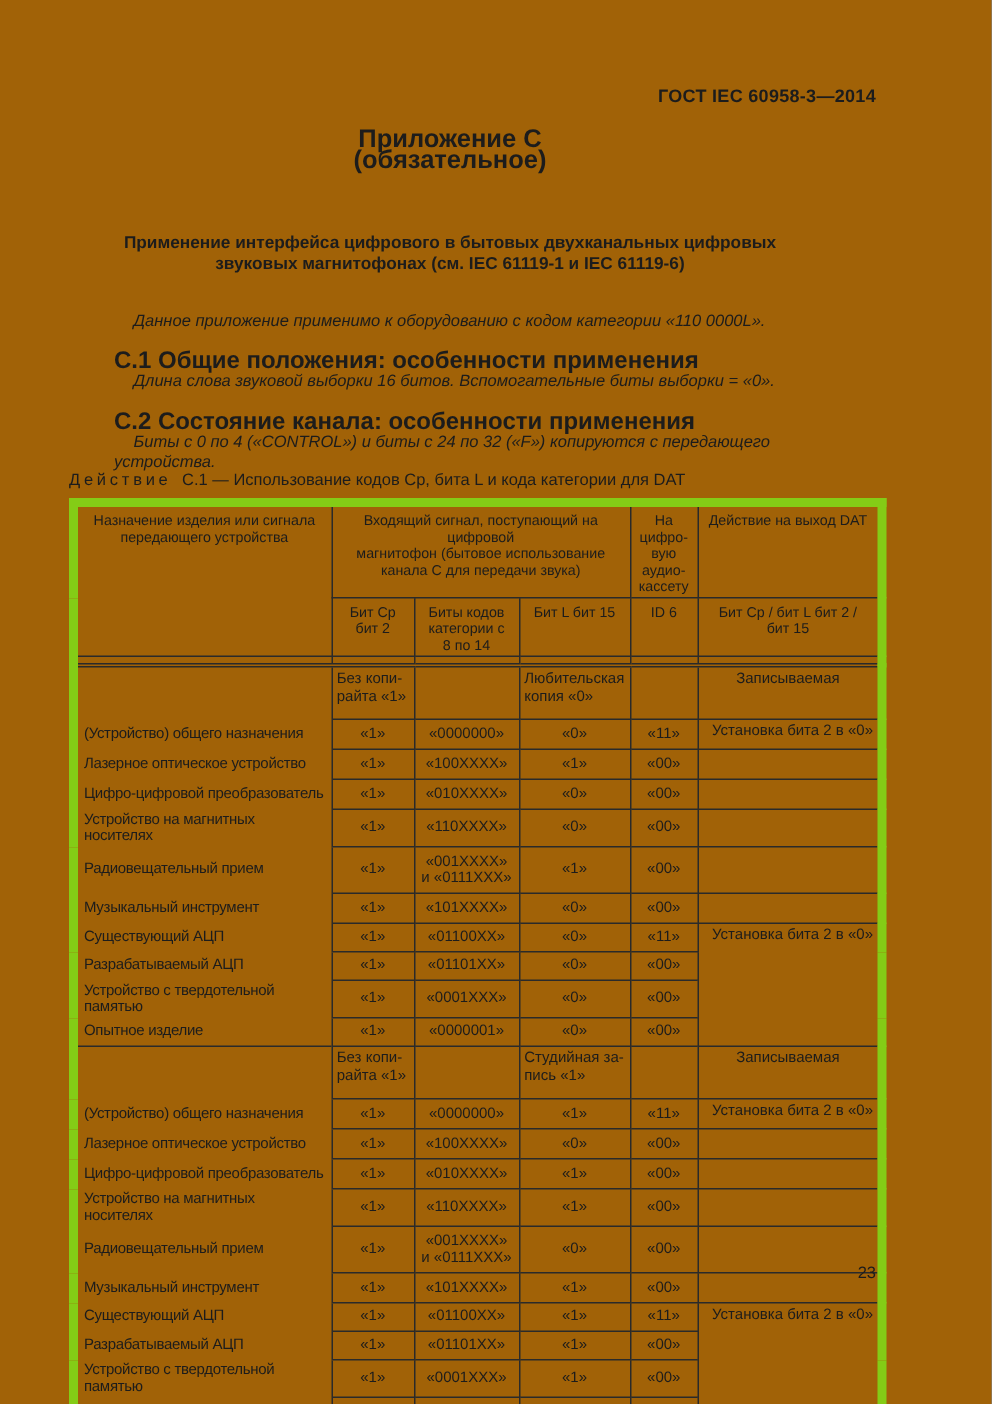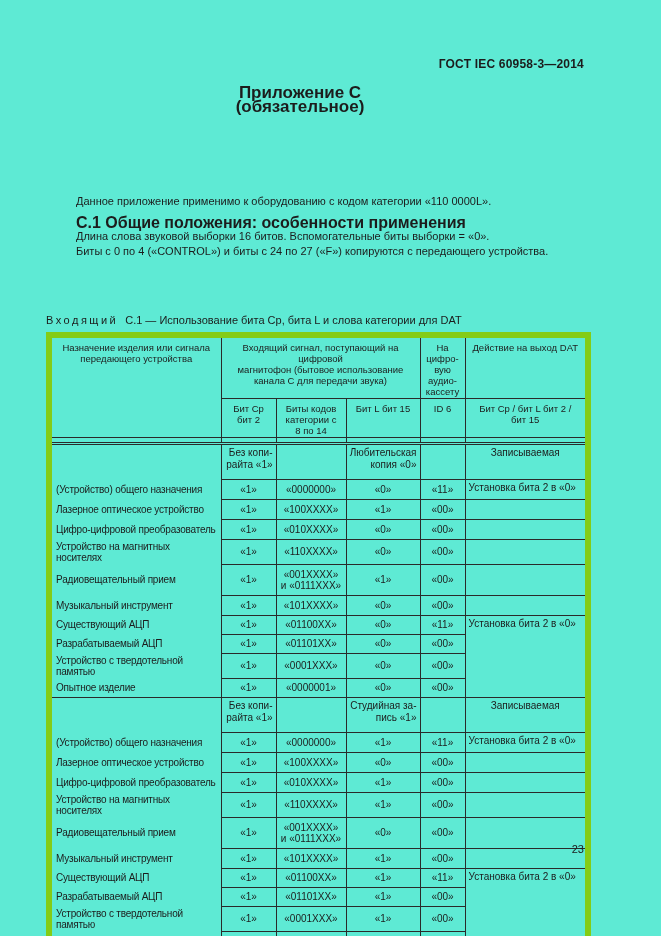--- a/index.html
+++ b/index.html
@@ -1,39 +1,39 @@
 <!DOCTYPE html>
 <html><head>
 <meta charset="utf-8">
 <style>
   html,body{margin:0;padding:0;background:#888;}
   .page{
     position:relative;
     width:661px;height:936px;
-    background:#5eead4;
+    background:#a16207;
     color:#1c1c1c;
     font-family:"Liberation Sans","DejaVu Sans",sans-serif;
     overflow:hidden;
   }
   .pre{white-space:pre-line;}
   .doc-code{
     position:absolute;top:57px;right:77px;
     font-size:12px;font-weight:bold;letter-spacing:.2px;
   }
   .center-block{
     position:absolute;left:20px;width:560px;
     text-align:center;font-weight:bold;
   }
   .annex-block{top:86px;font-size:17px;line-height:14px;}
   .title-block{top:156px;font-size:11.5px;line-height:13.5px;}
   .body-text{
     position:absolute;top:195px;left:63px;width:523px;
     font-size:11px;line-height:13.2px;
   }
-  .body-text p{margin:0;text-indent:13px;}
+  .body-text p{margin:13px;text-indent:13px;font-style:italic;}
   .body-text h4{margin:0;font-size:16px;text-indent:13px;font-weight:bold;}
   .h-c1{margin-top:8px !important;}
   .p-c1{margin-top:1px !important;}
   .h-c2{margin-top:4px !important;}
   .p-c2a{margin-top:1px !important;}
   .table-caption{
     position:absolute;top:314px;left:46px;width:539px;
     font-size:11px;
   }
   .table-caption .spaced{letter-spacing:2.5px;margin-right:7px;}
@@ -64,25 +64,25 @@
   td.label-cell{
     border-top:none;border-bottom:none;
     text-align:left;vertical-align:middle;
     font-size:10px;letter-spacing:-0.2px;
     padding-left:4px;
   }
   td.val{
     text-align:center;vertical-align:middle;
   }
   td.action-cell{
-    text-align:left;vertical-align:top;
+    text-align:right;vertical-align:top;
     padding-top:2px;
   }
   tr.intro-row td{
-    vertical-align:top;text-align:right;
+    vertical-align:top;text-align:left;
     height:31px;padding-top:2px;
   }
   tr.intro-row td.action-cell{text-align:center;}
   tr.data-row td{height:16px;}
   tr.tall-row td{height:27px;}
   tr.section-start td{border-top:1px solid #2a2a2a;}
   .page-number{
     position:absolute;top:843px;right:77px;
     font-size:11px;
   }
@@ -90,29 +90,32 @@
 </head>
 <body>
 
 <div class="page">
 
   <div class="doc-code">ГОСТ IEC 60958-3—2014</div>
 
   <div class="center-block annex-block pre">Приложение С
 (обязательное)</div>
 
+  <div class="center-block title-block pre">Применение интерфейса цифрового в бытовых двухканальных цифровых
+звуковых магнитофонах (см. IEC 61119-1 и IEC 61119-6)</div>
 
   <div class="body-text">
     <p>Данное приложение применимо к оборудованию с кодом категории «110 0000L».</p>
     <h4 class="h-c1">С.1 Общие положения: особенности применения</h4>
     <p class="p-c1">Длина слова звуковой выборки 16 битов. Вспомогательные биты выборки = «0».</p>
-    <p class="p-c2a">Биты с 0 по 4 («CONTROL») и биты с 24 по 27 («F») копируются с передающего устройства.</p>
+    <h4 class="h-c2">С.2 Состояние канала: особенности применения</h4>
+    <p class="p-c2a">Биты с 0 по 4 («CONTROL») и биты с 24 по 32 («F») копируются с передающего устройства.</p>
   </div>
 
-  <div class="table-caption"><span class="spaced">Входящий</span><span>С.1 — Использование бита Cp, бита L и слова категории для DAT</span></div>
+  <div class="table-caption"><span class="spaced">Действие</span><span>С.1 — Использование кодов Cp, бита L и кода категории для DAT</span></div>
 
   <table class="data-table">
     <colgroup>
       <col style="width:172px">
         <col style="width:55px">
         <col style="width:70px">
       <col style="width:74px">
         <col style="width:45px">
         <col style="width:123px">
     </colgroup>

